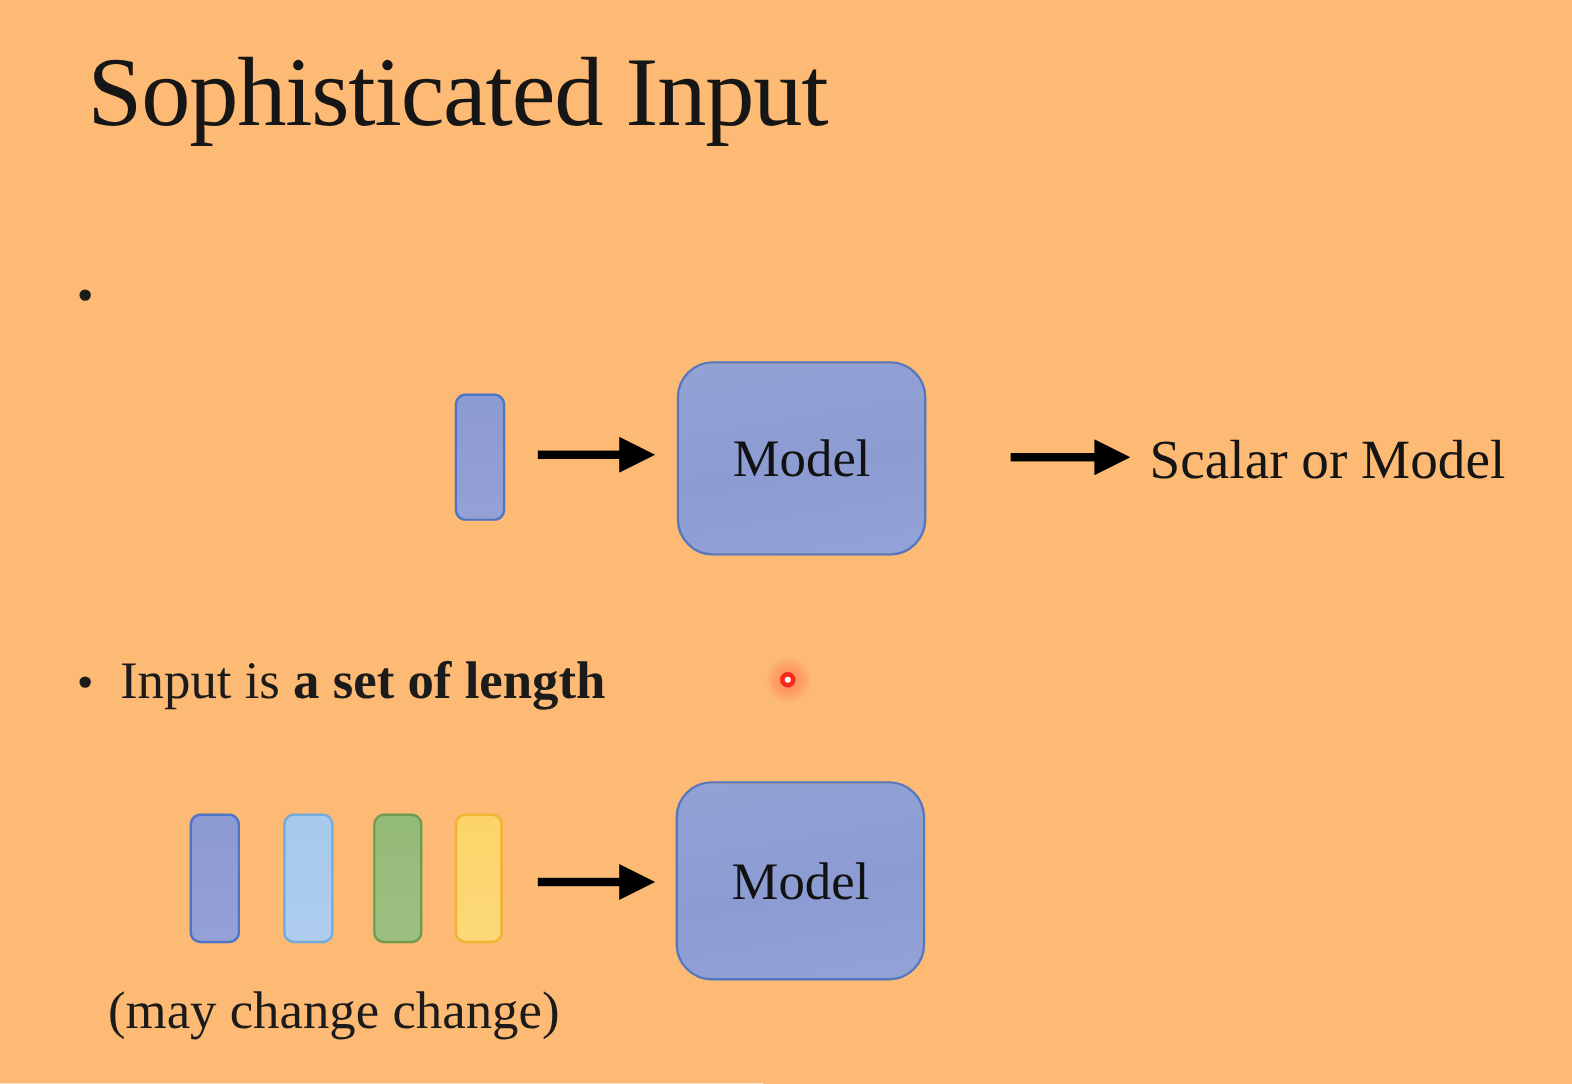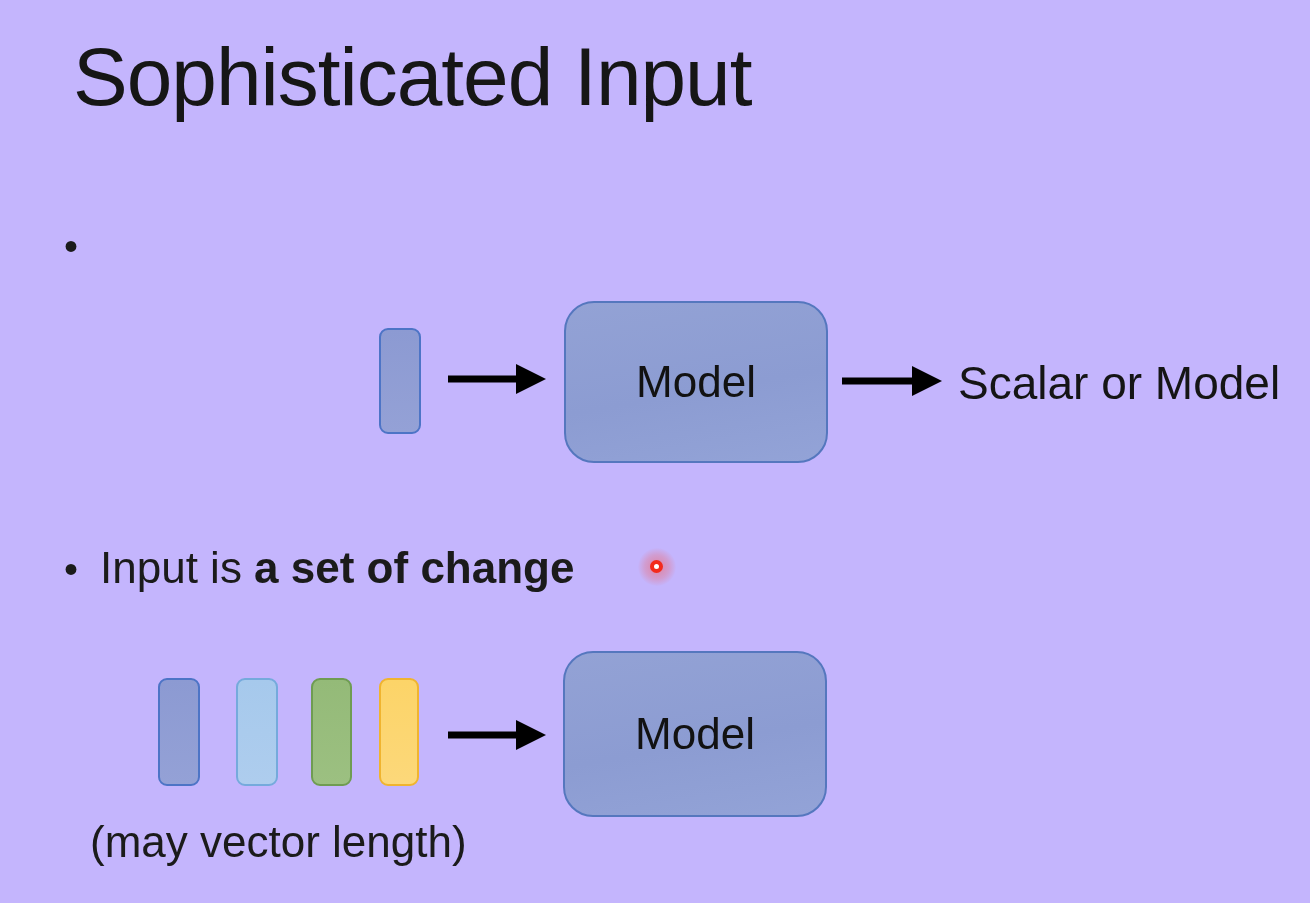--- a/index.html
+++ b/index.html
@@ -5,23 +5,24 @@
   html, body {
     margin: 0;
     padding: 0;
     background: #ffffff;
     font-family: "Liberation Sans", "DejaVu Sans", sans-serif;
   }
   .slide {
     position: relative;
     width: 1310px;
     height: 903px;
-    background: #c4b5fd;
+    background: #fdba74;
     overflow: hidden;
     color: #1a1a1a;
+    font-family: Liberation Serif, serif;
   }
   .slide-title {
     position: absolute;
     left: 73px;
     top: 30px;
     margin: 0;
     font-size: 82px;
     font-weight: 300;
     letter-spacing: -1px;
     color: #161616;
@@ -67,21 +68,21 @@
     border-color: var(--vector-yellow-border, #f0b42f);
   }
   #d1-vec { left: 379px; top: 328px; width: 42px; height: 106px; }
   #d2-vec1 { left: 158px; top: 678px; width: 42px; height: 108px; }
   #d2-vec2 { left: 236px; top: 678px; width: 42px; height: 108px; }
   #d2-vec3 { left: 311px; top: 678px; width: 41px; height: 108px; }
   #d2-vec4 { left: 379px; top: 678px; width: 40px; height: 108px; }
 
   .model-box {
     position: absolute;
-    width: 264px;
+    width: 208px;
     border-radius: 30px;
     border: 2px solid var(--model-border, #5577be);
     box-sizing: border-box;
     background: linear-gradient(170deg, #93a2d5 0%, var(--model-fill, #8c9cd2) 55%, #93a3d7 100%);
     display: flex;
     align-items: center;
     justify-content: center;
   }
   #model-1 { left: 564px; top: 301px; height: 162px; }
   #model-2 { left: 563px; top: 651px; height: 166px; }
@@ -160,36 +161,36 @@
 
   <svg class="flow-arrow" id="arrow-2" width="100" height="30" viewBox="0 0 100 30">
     <rect x="0" y="11.5" width="74" height="7" fill="#000"></rect>
     <polygon points="70,0 100,15 70,30" fill="#000"></polygon>
   </svg>
 
   <div class="output-label">Scalar or Model</div>
 
   <div class="bullet-row" id="bullet-set">
     <span class="marker">•</span>
-    <span><span>Input is </span><b>a set of change</b></span>
+    <span><span>Input is </span><b>a set of length</b></span>
   </div>
 
   <div class="laser-glow">
     <div class="laser-ring"></div>
   </div>
 
   <div class="vec vec-blue" id="d2-vec1"></div>
   <div class="vec vec-lightblue" id="d2-vec2"></div>
   <div class="vec vec-green" id="d2-vec3"></div>
   <div class="vec vec-yellow" id="d2-vec4"></div>
 
   <svg class="flow-arrow" id="arrow-3" width="98" height="30" viewBox="0 0 98 30">
     <rect x="0" y="11.5" width="72" height="7" fill="#000"></rect>
     <polygon points="68,0 98,15 68,30" fill="#000"></polygon>
   </svg>
 
   <div class="model-box" id="model-2">
     <span class="model-label">Model</span>
   </div>
 
-  <div class="caption">(may vector length)</div>
+  <div class="caption">(may change change)</div>
 
 </div>
 
 </body></html>

